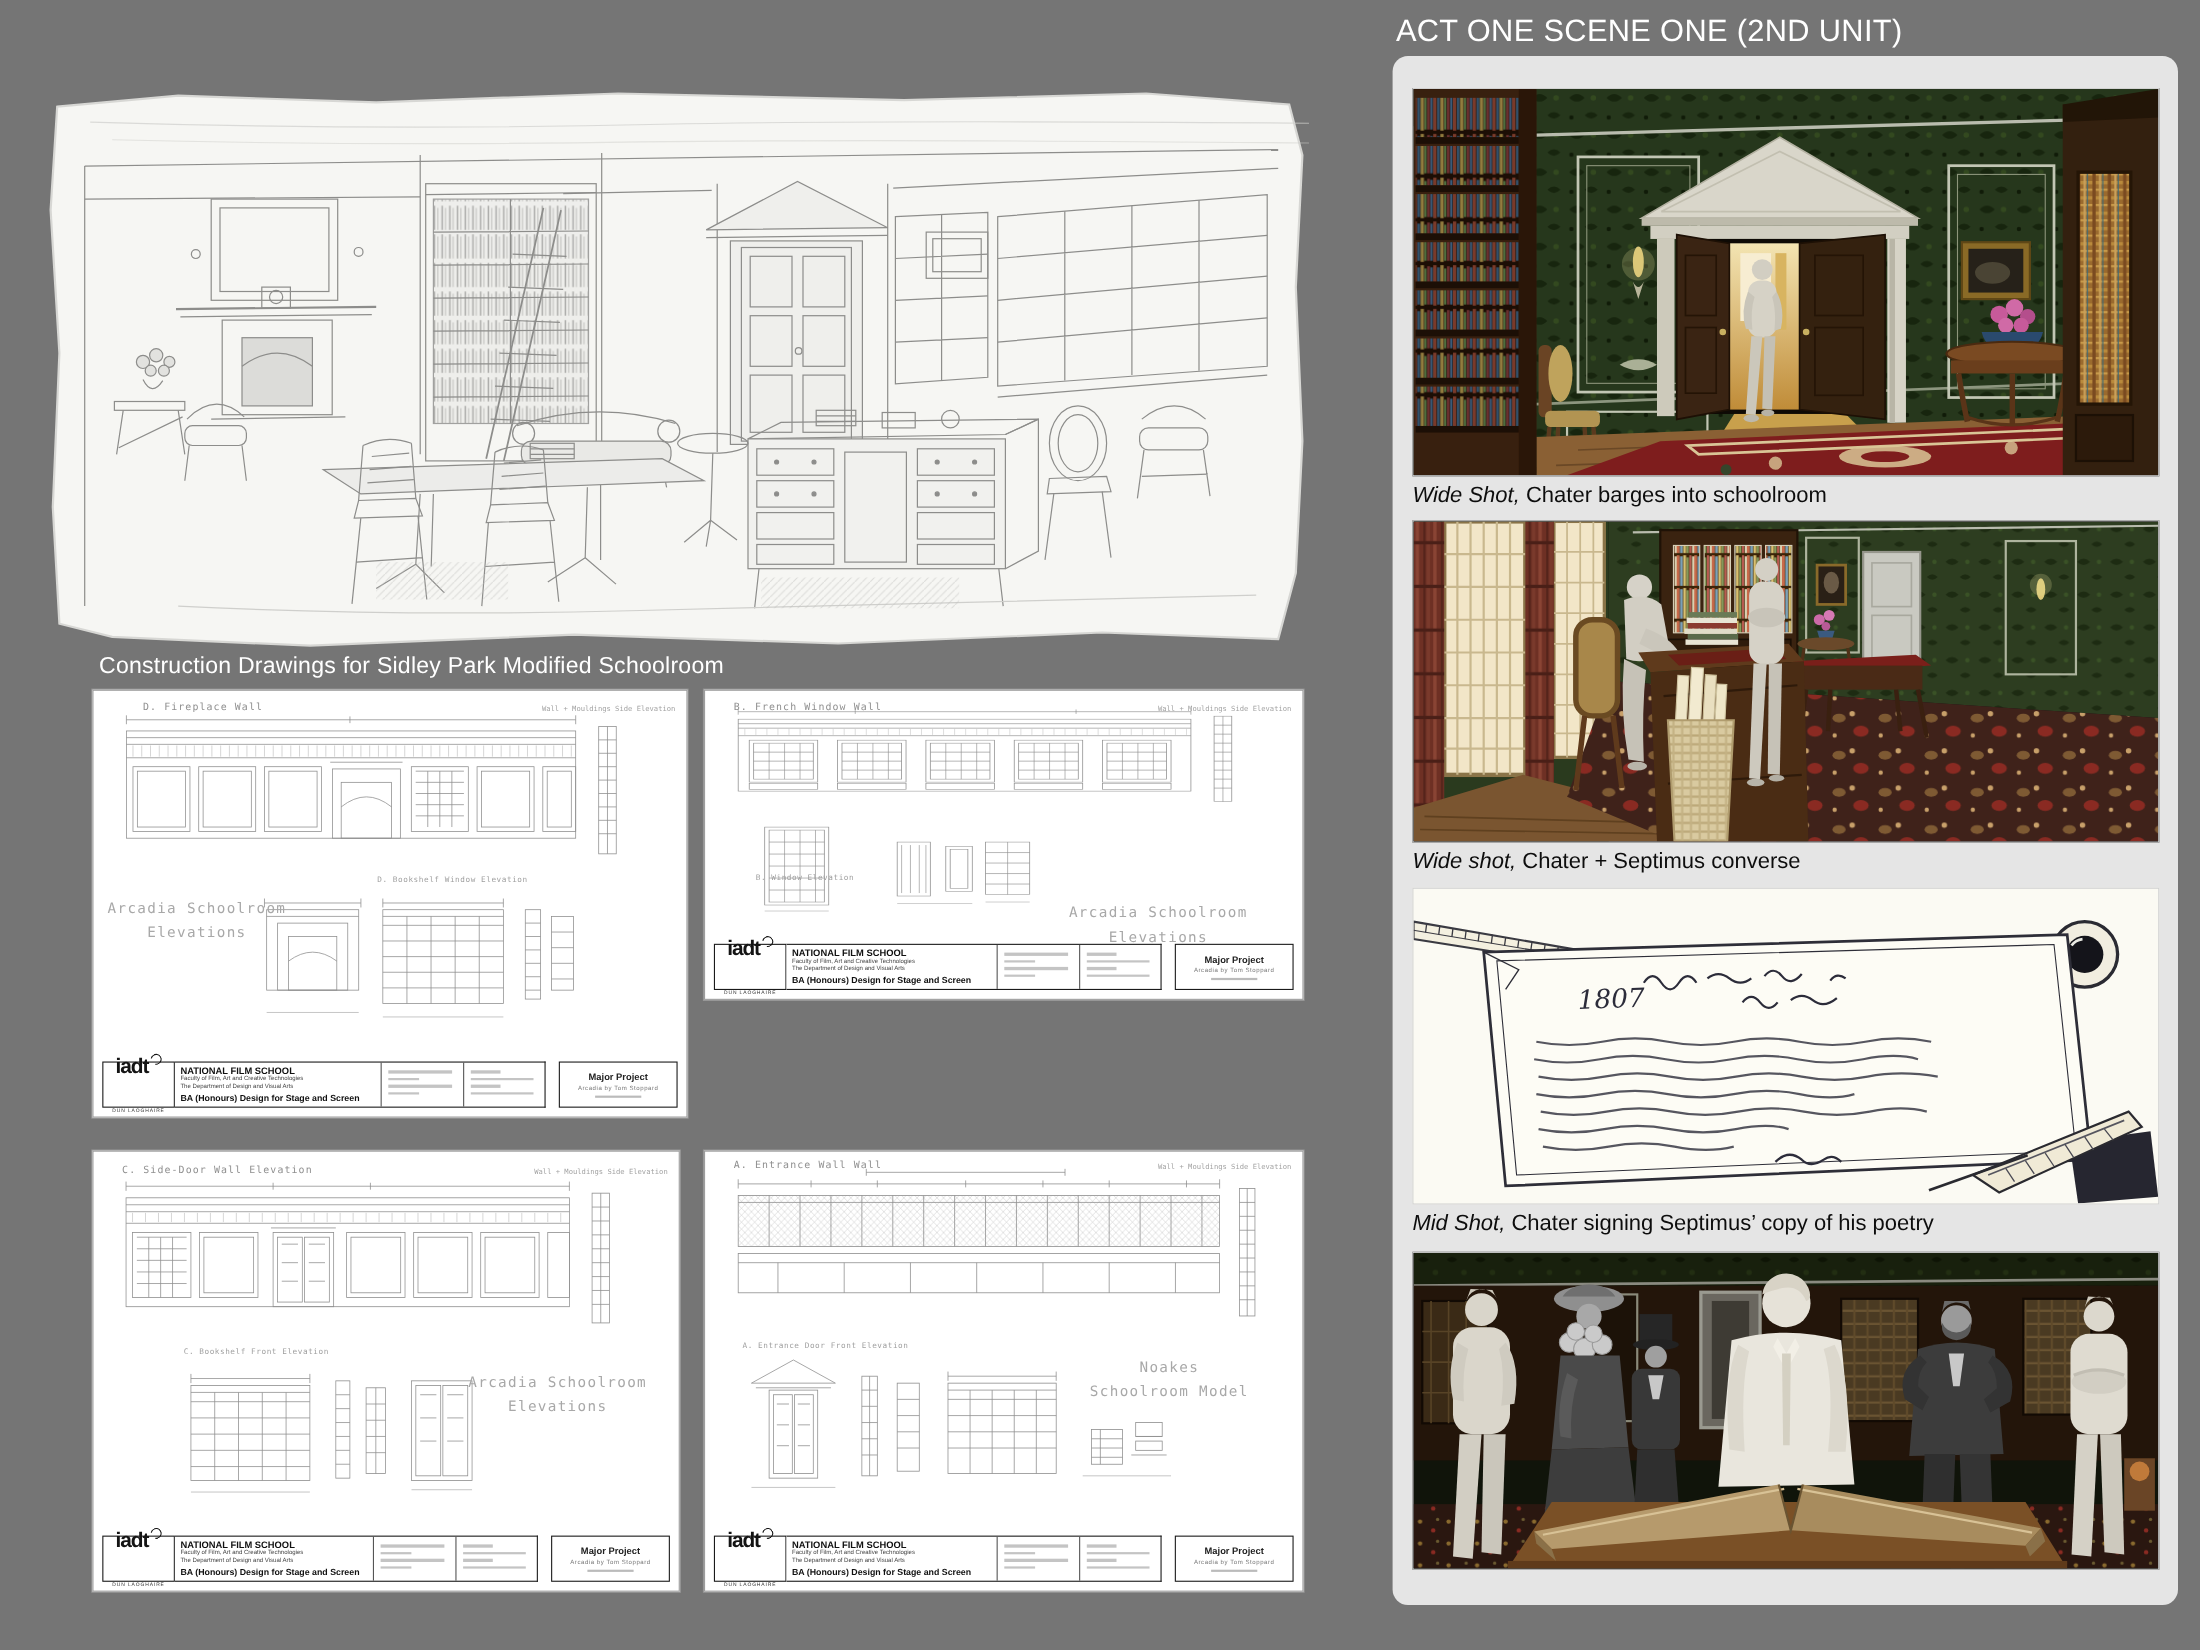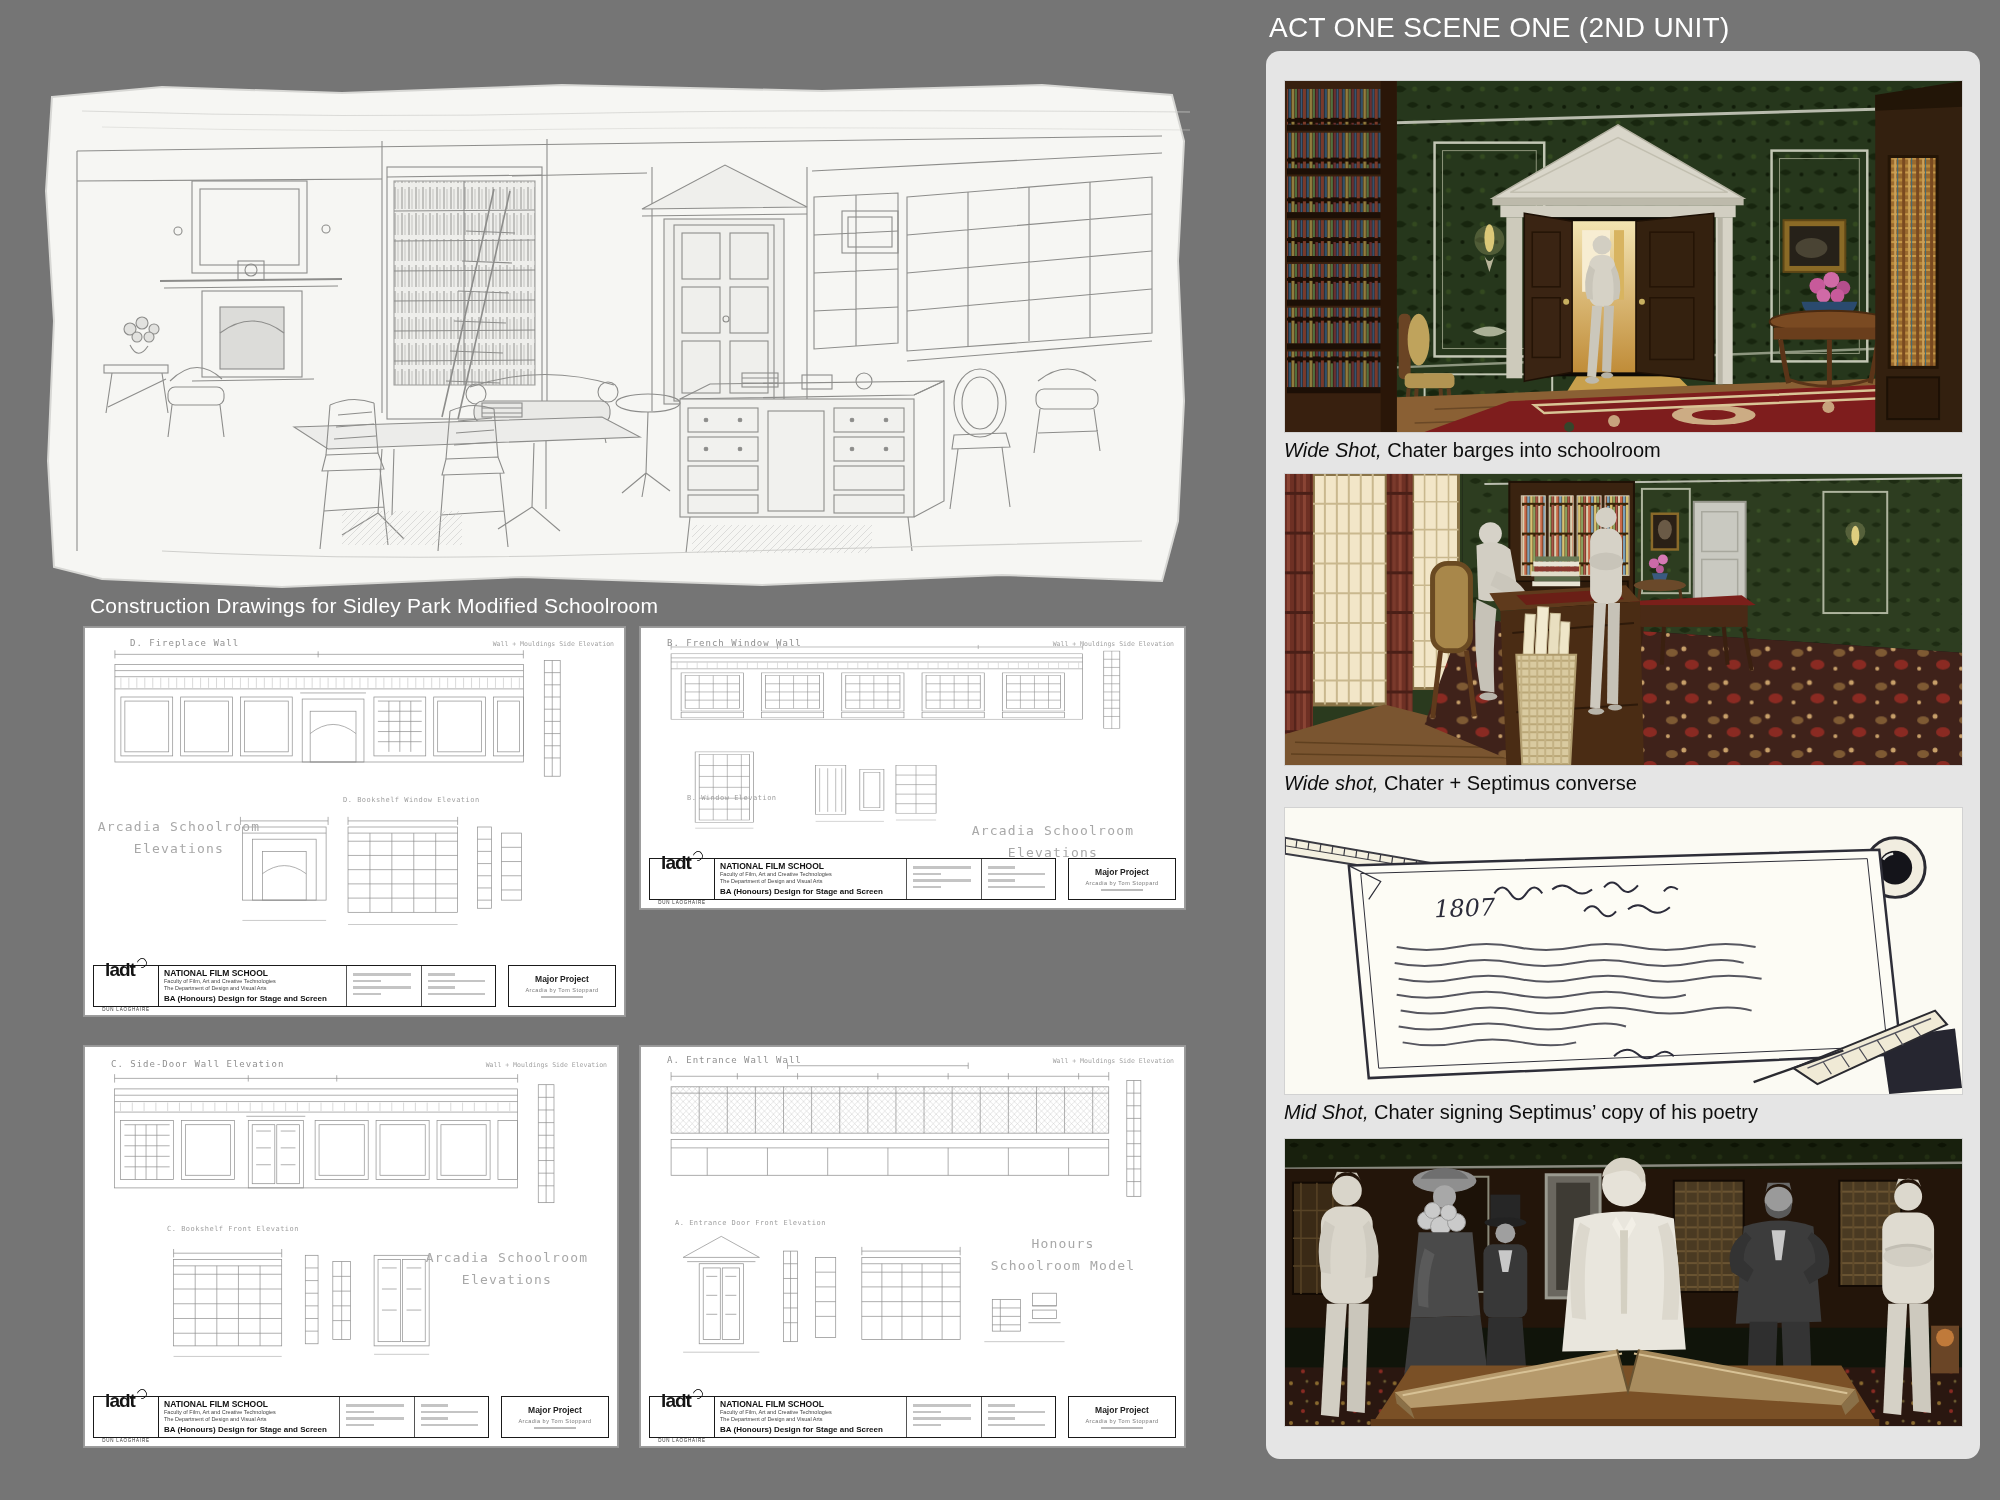--- a/index.html
+++ b/index.html
@@ -530,21 +530,21 @@
         <rect x="384" y="230" width="24" height="12"></rect>
           <rect x="384" y="246" width="24" height="8"></rect>
           <path d="M384,242 L408,242 M380,258 L412,258"></path>
         <path d="M336,276 L416,276" stroke="#b5b5b5"></path>
       </g>
     </svg>
     <div class="sh-label" style="left:26px;top:8px;">A. Entrance Wall Wall</div>
     <div class="sh-side" style="right:10px;top:10px;">Wall + Mouldings Side Elevation</div>
     <div class="sh-dlabel" style="left:34px;top:172px;">A. Entrance Door Front Elevation</div>
     <div class="sh-title" style="left:332px;top:186px;">
-      <div>Honours</div>
+      <div>Noakes</div>
         <div>Schoolroom Model</div>
     </div>
     <div class="tb">
       <div class="tb-logo">
         <div class="tb-iadt">
             <span>iadt</span>
             <span class="tb-ring"></span>
           </div>
         <div class="tb-sub">DUN LAOGHAIRE</div>
       </div>

